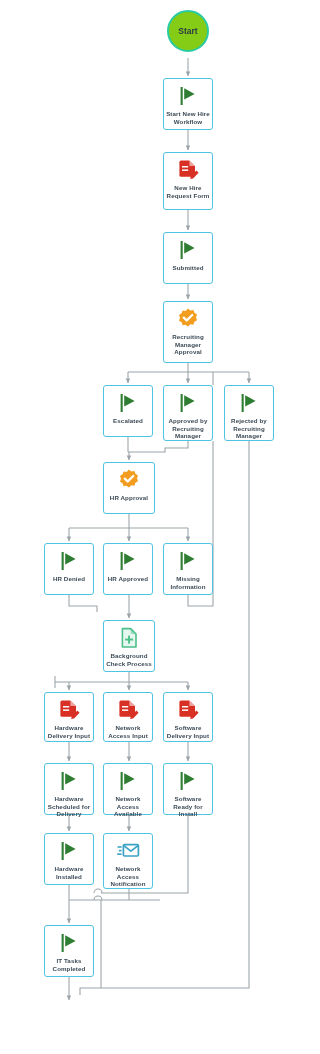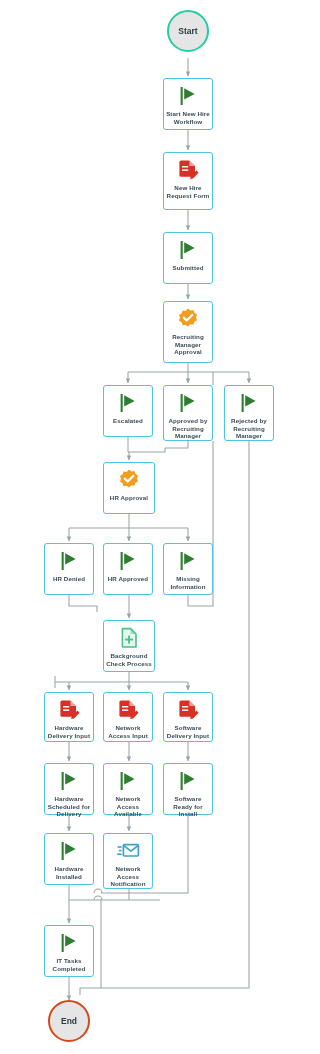--- a/index.html
+++ b/index.html
@@ -9,21 +9,21 @@
   #wires{position:absolute;left:0;top:0;width:300px;height:1054px;}
   .node{position:absolute;box-sizing:border-box;background:#ffffff;
         border:1.6px solid #4ec3e2;border-radius:3px;
         display:flex;flex-direction:column;align-items:center;
         justify-content:flex-start;padding-top:5px;}
   .node .ico{width:24px;height:24px;display:block;flex:0 0 auto;}
   .node .lbl{font-size:6.2px;line-height:7.6px;font-weight:bold;color:#3b4a56;
              text-align:center;margin-top:2px;padding:0 2px;letter-spacing:.1px;}
   .term{position:absolute;box-sizing:border-box;border-radius:50%;
         display:flex;align-items:center;justify-content:center;
-        background:#e5e5e5;font-size:8.5px;font-weight:bold;color:#2d3a45;}
+        background:#84cc16;font-size:8.5px;font-weight:bold;color:#2d3a45;}
   .term.start{border:2.2px solid #28cba4;}
   .term.end{border:2.2px solid #d4491b;}
 </style>
 </head>
 <body>
 
 <div id="stage">
 
   <svg id="wires" viewBox="0 0 300 1054" xmlns="http://www.w3.org/2000/svg">
     <defs>
@@ -100,23 +100,20 @@
 
       <path d="M249,441 L249,988 L80,988 L80,995"></path>
       <path d="M101,980 L101,988"></path>
     </g>
   </svg>
 
   <div class="term start" style="left:167px;top:10px;width:42px;height:42px;">
     <span>Start</span>
   </div>
 
-  <div class="term end" style="left:48px;top:1000px;width:42px;height:42px;">
-    <span>End</span>
-  </div>
 
   <div id="nodes">
       <div class="node" style="left: 163px; top: 78px; width: 50px; height: 52px;">
         <span class="ico"><svg viewBox="0 0 24 24">
             <rect x="4.6" y="3" width="2.1" height="18" fill="#2f7d32"></rect>
             <path d="M8.2 4.2 L18.6 9.9 L8.2 15.6 Z" fill="#2f7d32"></path>
           </svg></span>
         <span class="lbl">Start New Hire Workflow</span>
       </div>
       <div class="node" style="left: 163px; top: 152px; width: 50px; height: 58px;">

